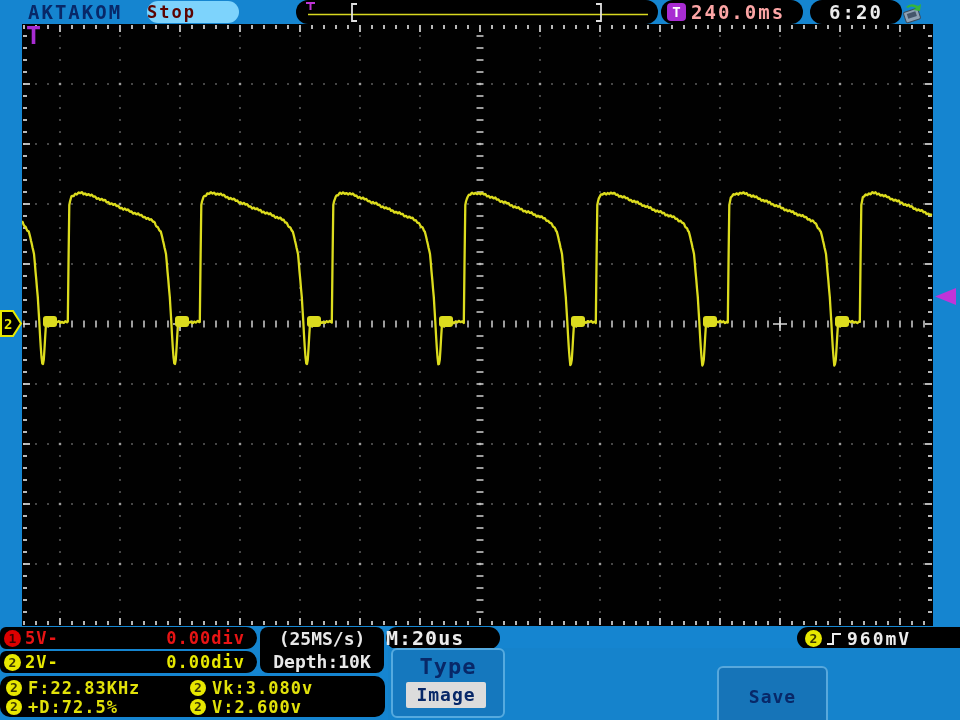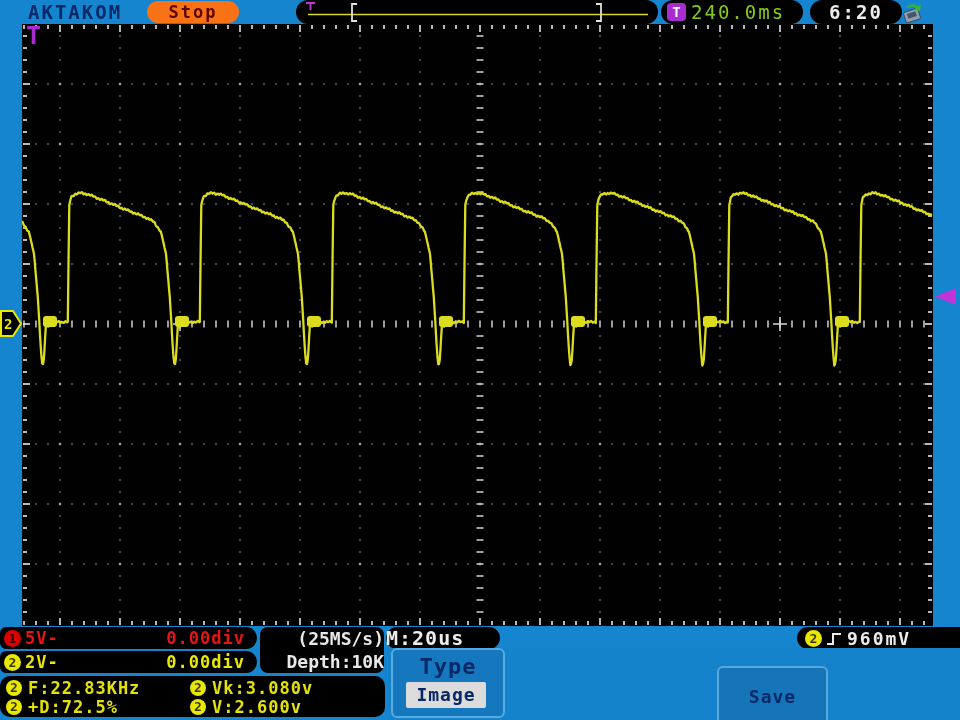--- a/index.html
+++ b/index.html
@@ -3,45 +3,45 @@
 <meta charset="utf-8">
 <style>
   html,body{margin:0;padding:0;background:#222;}
   .root{position:relative;width:960px;height:720px;background:#1585d0;overflow:hidden;
         font-family:"DejaVu Sans Mono",monospace;-webkit-font-smoothing:none;}
   .abs{position:absolute;}
   .pill{position:absolute;background:#000;border-radius:12px;}
   
   .brand{left:28px;top:0;height:16px;line-height:25px;font-weight:bold;font-size:19px;
          letter-spacing:2px;color:#082868;}
-  .stop-pill{left:147px;top:1px;width:92px;height:22px;border-radius:11px;background:#f97316;
-             text-align:center;line-height:22px;font-weight:bold;font-size:17px;color:#5c0400;letter-spacing:2px;}
+  .stop-pill{left:147px;top:1px;width:92px;height:22px;border-radius:11px;background:#7dd3fc;
+             line-height:22px;font-weight:bold;font-size:17px;color:#5c0400;letter-spacing:2px;}
   .trigbar{left:296px;top:0;width:362px;height:24px;border-radius:12px;background:#000;}
   .time-pill{left:661px;top:0;width:142px;height:24px;}
   .t-icon{left:6px;top:3px;width:19px;height:18px;border-radius:4px;background:#a82cd2;
           color:#fff;font-weight:bold;font-size:14px;line-height:18px;text-align:center;}
-  .time-label{left:30px;top:0;height:24px;line-height:25px;font-size:19px;font-weight:normal;
-              letter-spacing:2px;color:#84cc16;}
+  .time-label{left:30px;top:0;height:24px;line-height:25px;font-size:19px;font-weight:bold;
+              letter-spacing:2px;color:#fca5a5;}
   .clock-pill{left:810px;top:0;width:92px;height:24px;text-align:center;line-height:25px;
               font-size:19px;font-weight:bold;letter-spacing:2px;color:#ececec;}
   
   .screen{left:22px;top:24px;width:911px;height:602px;background:#010101;}
   .trig-corner{left:4px;top:0px;font-size:25px;font-weight:bold;color:#a82cd2;line-height:24px;}
   
   .ch-pill{left:0;width:257px;height:22px;background:#000;border-radius:6px 11px 11px 6px;}
   .badge{position:absolute;width:17px;height:17px;border-radius:50%;text-align:center;
          font-weight:bold;font-size:13px;line-height:17px;}
   .badge-red{background:#dd0000;color:#3c0000;}
   .badge-yel{background:#e8e800;color:#3c3800;}
   .ch-scale{position:absolute;left:25px;top:0;height:22px;line-height:23px;font-size:17px;font-weight:bold;letter-spacing:1px;}
   .ch-offset{position:absolute;right:12px;top:0;height:22px;line-height:23px;font-size:17px;font-weight:bold;letter-spacing:1px;}
   .red-t{color:#e81414;}
   .yel-t{color:#e8e800;}
   .sample-block{left:260px;top:627px;width:124px;height:46px;background:#000;border-radius:8px;
-                text-align:right;color:#e8e8e8;font-size:18px;font-weight:bold;}
+                text-align:center;color:#e8e8e8;font-size:18px;font-weight:bold;}
   .sample-block div{line-height:23px;}
   .m-pill{left:386px;top:627px;width:114px;height:22px;text-align:left;line-height:23px;
           font-size:20px;font-weight:bold;letter-spacing:1px;color:#ececec;}
   .trig-pill{left:797px;top:627px;width:163px;height:22px;border-radius:11px 0 0 11px;}
   .trig-level-label{left:50px;top:0;height:22px;line-height:23px;font-size:18px;font-weight:bold;
                     letter-spacing:2px;color:#ececec;}
   .meas-panel{left:0;top:676px;width:385px;height:41px;background:#000;border-radius:10px;}
   .meas-text{position:absolute;left:22px;top:0;height:19px;line-height:19px;font-size:17px;
              font-weight:bold;letter-spacing:1px;color:#e2e20a;text-align:right;}
   .meas-item{position:absolute;width:190px;height:19px;}

